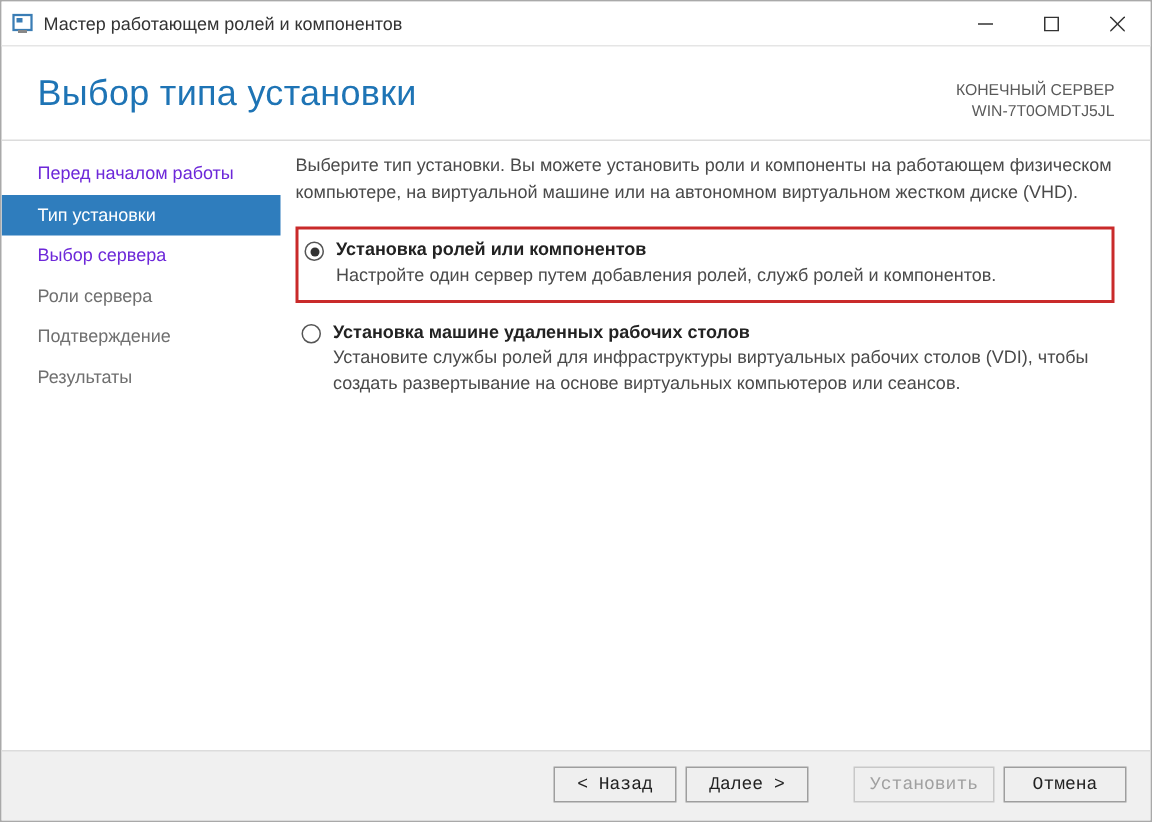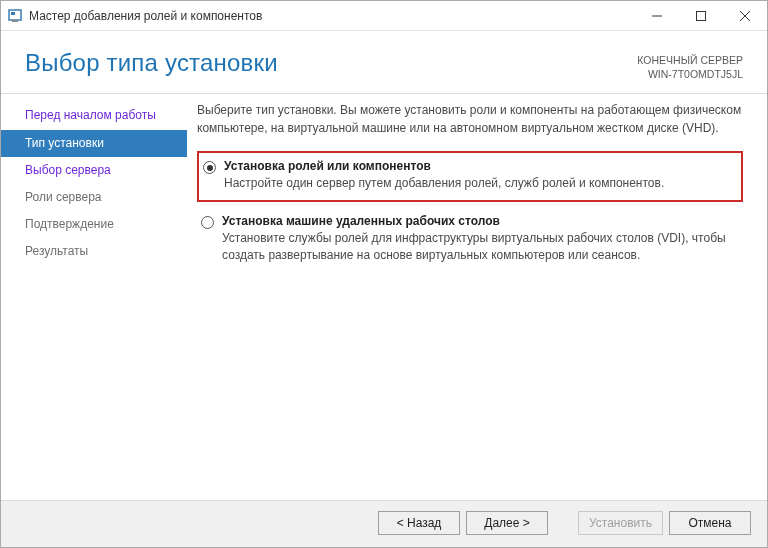--- a/index.html
+++ b/index.html
@@ -142,20 +142,21 @@
       line-height: 1.4;
     }
     
     .footer {
       border-top: 1px solid #dcdcdc;
       padding: 10px 16px 12px 0;
       display: flex;
       justify-content: flex-end;
       gap: 6px;
       background: #f0f0f0;
+      font-family: Liberation Mono, monospace;
     }
     .btn {
       min-width: 82px;
       height: 24px;
       border: 1px solid #9e9e9e;
       background: #efefef;
       font-size: 12px;
       color: #222;
       display: inline-flex;
       align-items: center;
@@ -172,21 +173,21 @@
 <body>
 
 <div class="titlebar">
   <span class="app-icon">
     <svg width="16" height="16" viewBox="0 0 16 16">
       <rect x="2" y="2" width="12" height="10" fill="none" stroke="#3a7db5" stroke-width="1.5"></rect>
       <rect x="4" y="4" width="4" height="3" fill="#3a7db5"></rect>
       <rect x="5" y="12" width="6" height="2" fill="#888"></rect>
     </svg>
   </span>
-  <span class="title">Мастер добавления ролей и компонентов</span>
+  <span class="title">Мастер работающем ролей и компонентов</span>
   <div class="win-controls">
     <div class="win-btn">
       <svg width="10" height="10" viewBox="0 0 10 10">
           <line x1="0" y1="5" x2="10" y2="5" stroke="#333" stroke-width="1"></line>
         </svg>
     </div>
     <div class="win-btn">
       <svg width="10" height="10" viewBox="0 0 10 10">
           <rect x="0.5" y="0.5" width="9" height="9" fill="none" stroke="#333" stroke-width="1"></rect>
         </svg>

